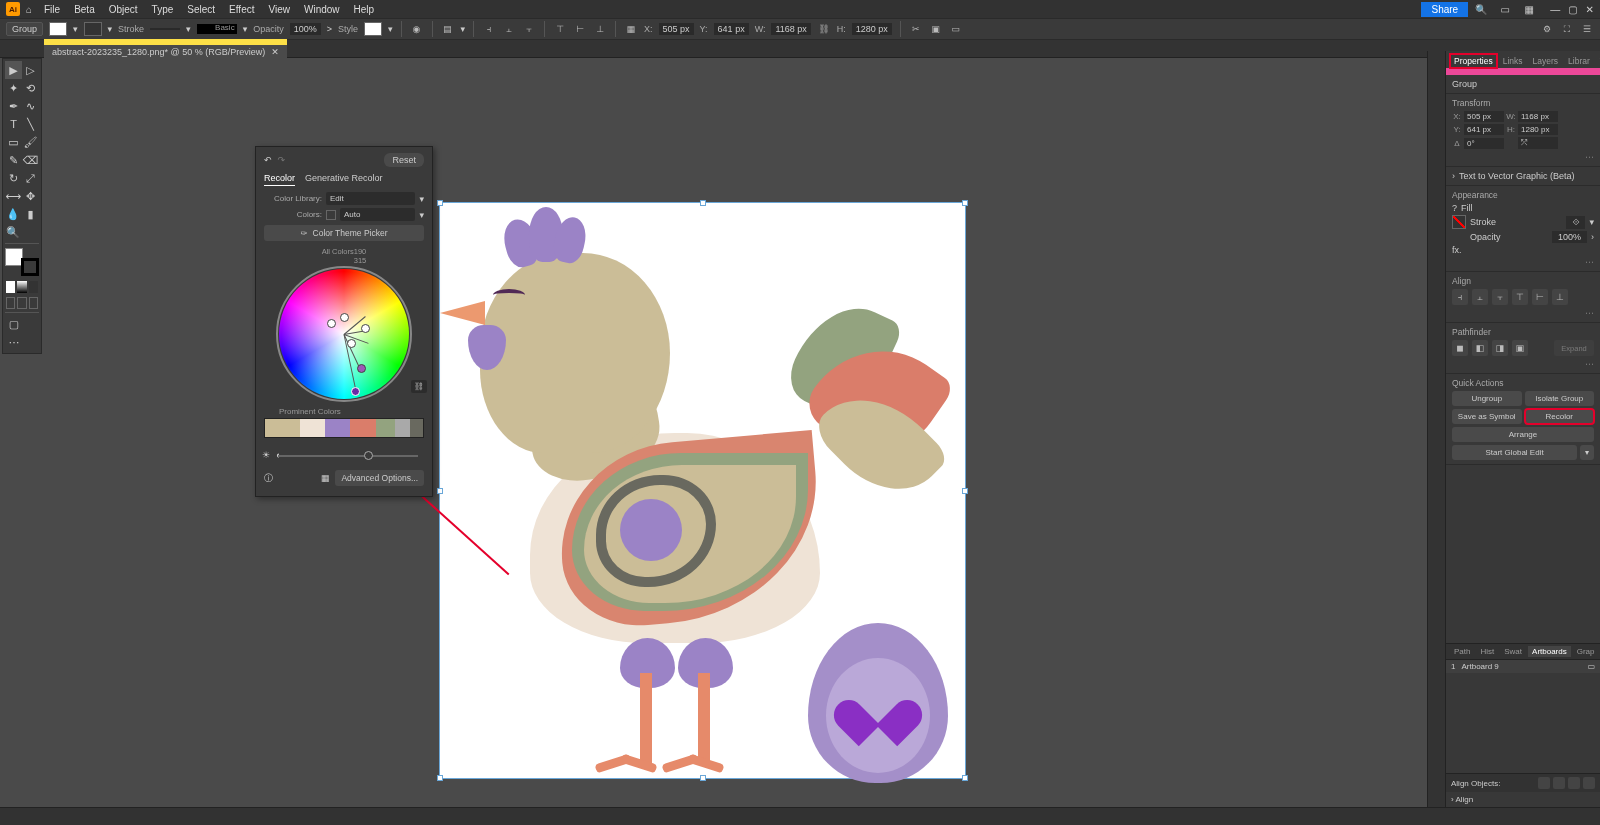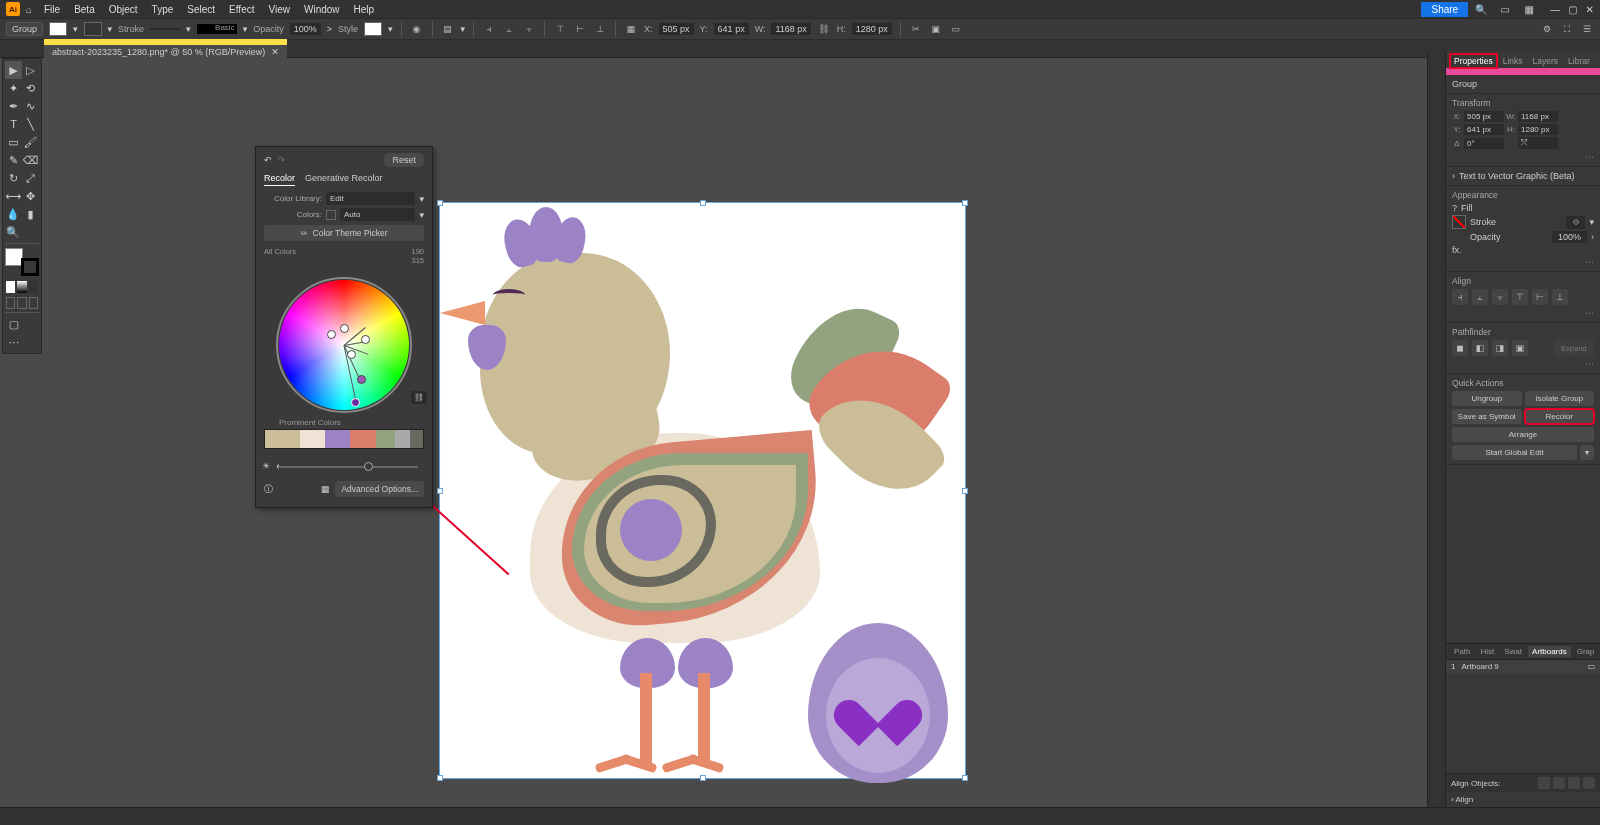--- a/index.html
+++ b/index.html
@@ -103,21 +103,21 @@
 .recolor .top { display:flex; align-items:center; gap:6px; margin-bottom:6px;}
 .recolor .top .sp{flex:1;}
 .recolor .btn { background:#4a4a4a; padding:2px 8px; border-radius:6px; font-size:9px;}
 .recolor .tabs { display:flex; gap:10px; margin-bottom:6px;}
 .recolor .tabs div{ padding-bottom:2px; }
 .recolor .tabs .act{ border-bottom:1px solid #fff; color:#fff;}
 .recolor .row { display:flex; align-items:center; gap:4px; margin:3px 0;}
 .recolor .row .rl{ flex:0 0 58px; text-align:right; color:#aaa; font-size:8px;}
 .recolor .row .rv{ flex:1; background:#2c2c2c; padding:2px 4px; border-radius:2px; font-size:8px;}
 .recolor .picker-btn{ display:flex; align-items:center; gap:5px; background:#4a4a4a; padding:3px 6px; border-radius:3px; margin:4px 0 6px; font-size:8.5px; justify-content:center;}
-.recolor .meta{ display:flex; justify-content:space-between; font-size:7.5px; color:#999; margin-bottom:15px;}
+.recolor .meta{ display:flex; justify-content:center; font-size:7.5px; color:#999; margin-bottom:4px;}
 .wheel-wrap{position:relative;width:130px;height:130px;margin:2px auto 8px;}
 .wheel{width:130px;height:130px;border-radius:50%;background:conic-gradient(red,yellow,lime,cyan,blue,magenta,red);position:relative;}
 .wheel::after{content:"";position:absolute;inset:0;border-radius:50%;background:radial-gradient(circle,#fff 0%,rgba(255,255,255,0) 68%);}
 .wheel-border{position:absolute;inset:-3px;border:2px solid #888;border-radius:50%;}
 .whand{position:absolute;width:9px;height:9px;border:1.5px solid #444;background:#fff;border-radius:50%;}
 .wline{position:absolute;background:#555;height:1px;transform-origin:left;}
 .lock-chip{position:absolute;right:-18px;bottom:6px;background:#2c2c2c;padding:2px 3px;border-radius:2px;font-size:8px;}
 .promlbl{font-size:8px;color:#999;margin:2px 15px;}
 .prominent{display:flex;height:20px;border:1px solid #222;}
 .prominent div{height:100%;}

